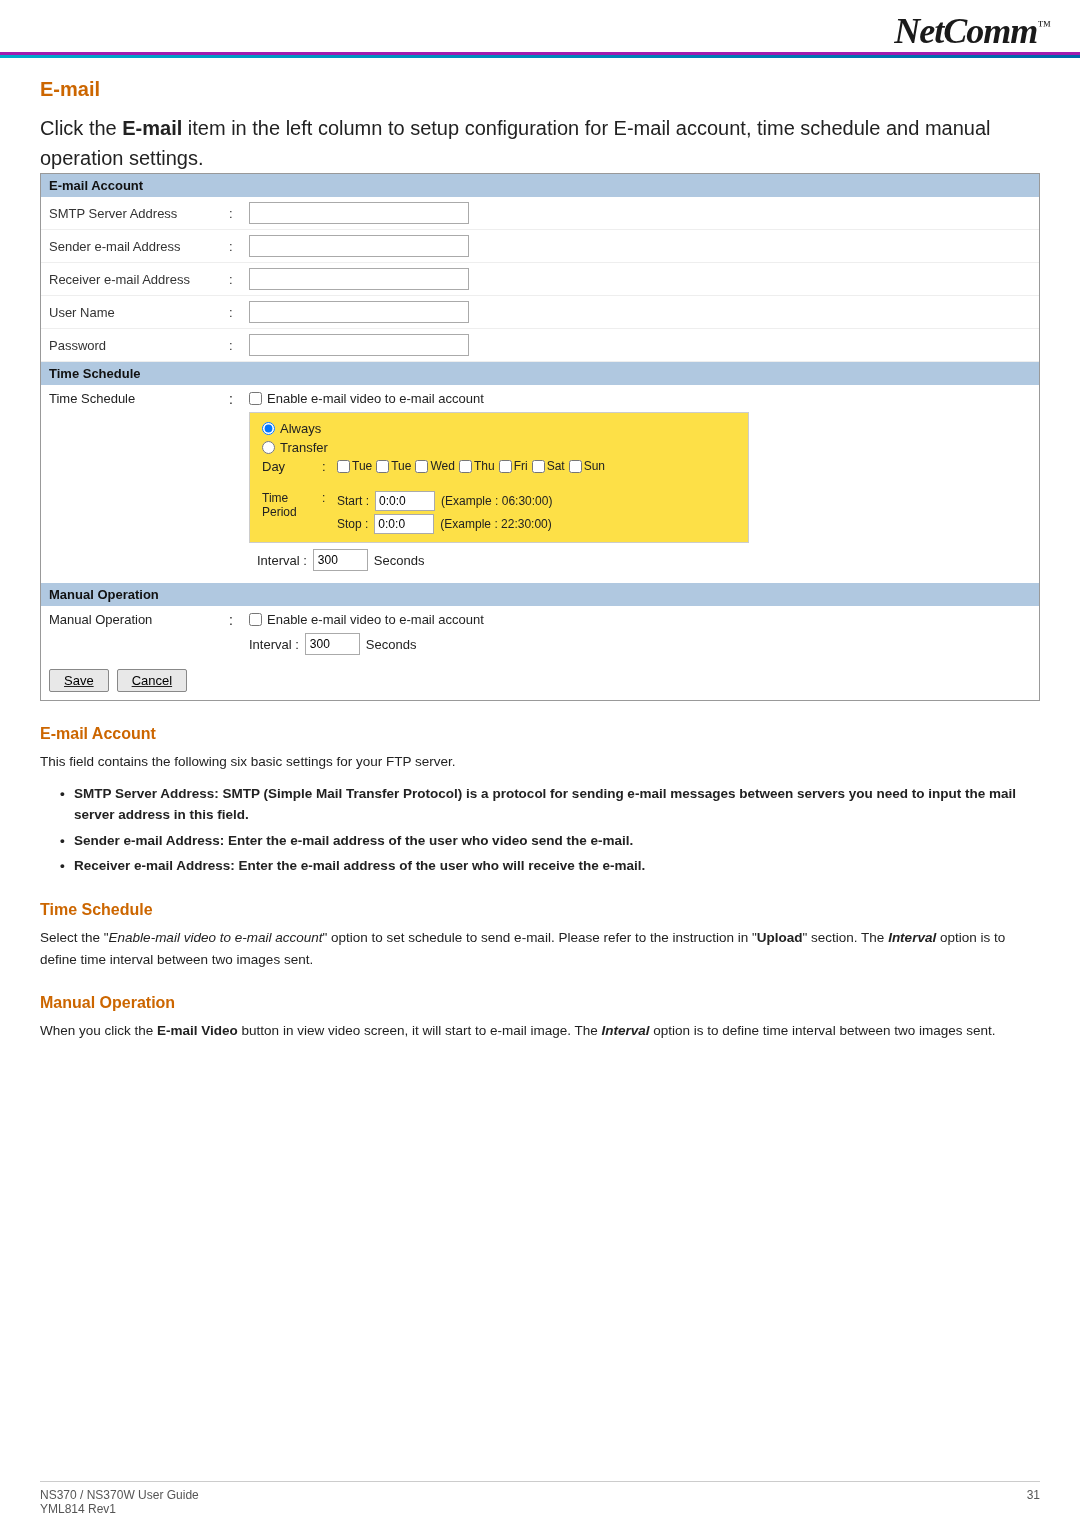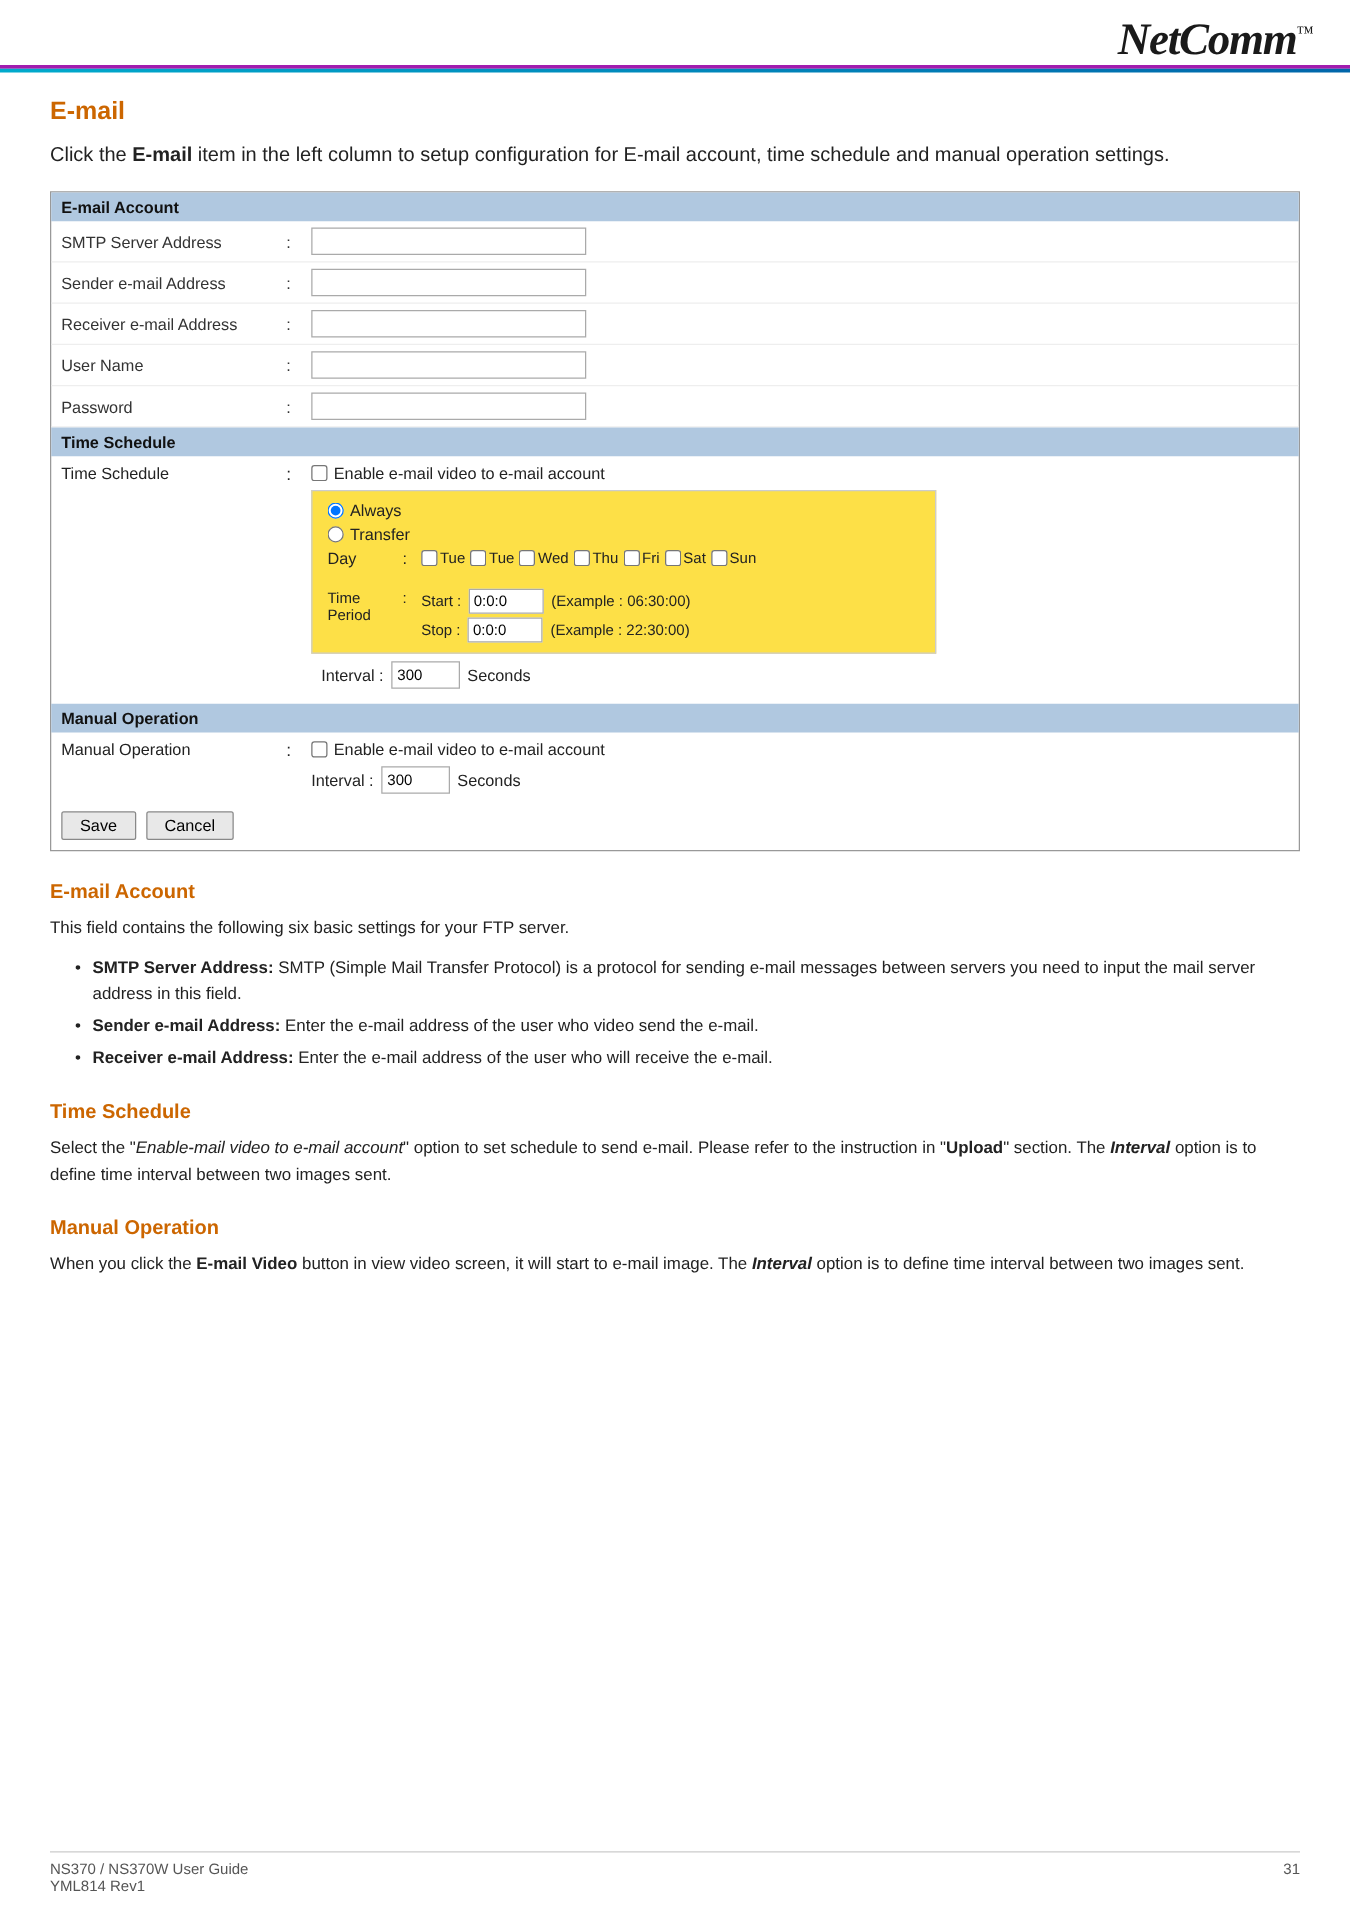--- a/index.html
+++ b/index.html
@@ -44,22 +44,21 @@
 
     
     .page-title {
       color: #cc6600;
       font-size: 20px;
       font-weight: bold;
       margin-bottom: 12px;
     }
 
     .intro-text {
-      font-size: 16px;
-      margin-bottom: 16px;
+      font-size: 20px;
       line-height: 1.5;
     }
     .intro-text strong {
       font-weight: bold;
     }
 
     
     .config-box {
       border: 1px solid #999;
       width: 100%;
@@ -264,20 +263,21 @@
       padding: 2px 4px;
       font-size: 12px;
     }
 
     
     .button-row {
       display: flex;
       align-items: center;
       padding: 8px 8px;
       gap: 8px;
+      text-decoration: underline;
     }
     .btn {
       padding: 3px 14px;
       font-size: 13px;
       border: 1px solid #888;
       background: #e8e8e8;
       cursor: pointer;
       border-radius: 2px;
     }
 
@@ -299,20 +299,21 @@
     .bullet-list {
       list-style: none;
       margin: 0 0 12px 20px;
     }
     .bullet-list li {
       font-size: 13.5px;
       line-height: 1.6;
       margin-bottom: 4px;
       position: relative;
       padding-left: 14px;
+      font-weight: bold;
     }
     .bullet-list li::before {
       content: "•";
       position: absolute;
       left: 0;
     }
 
     
     .footer {
       position: absolute;

